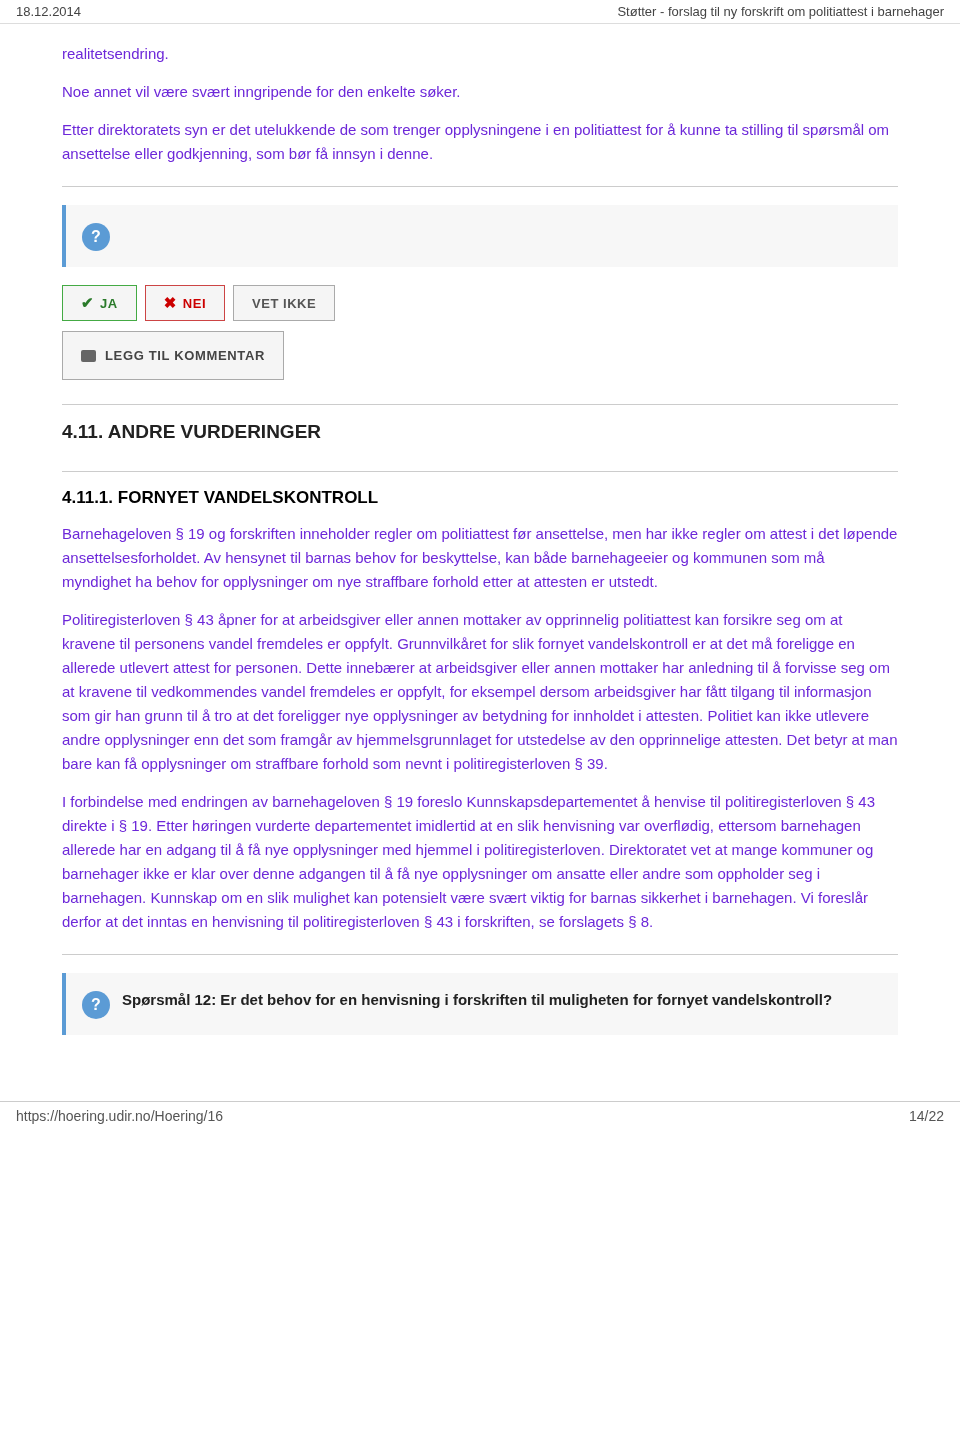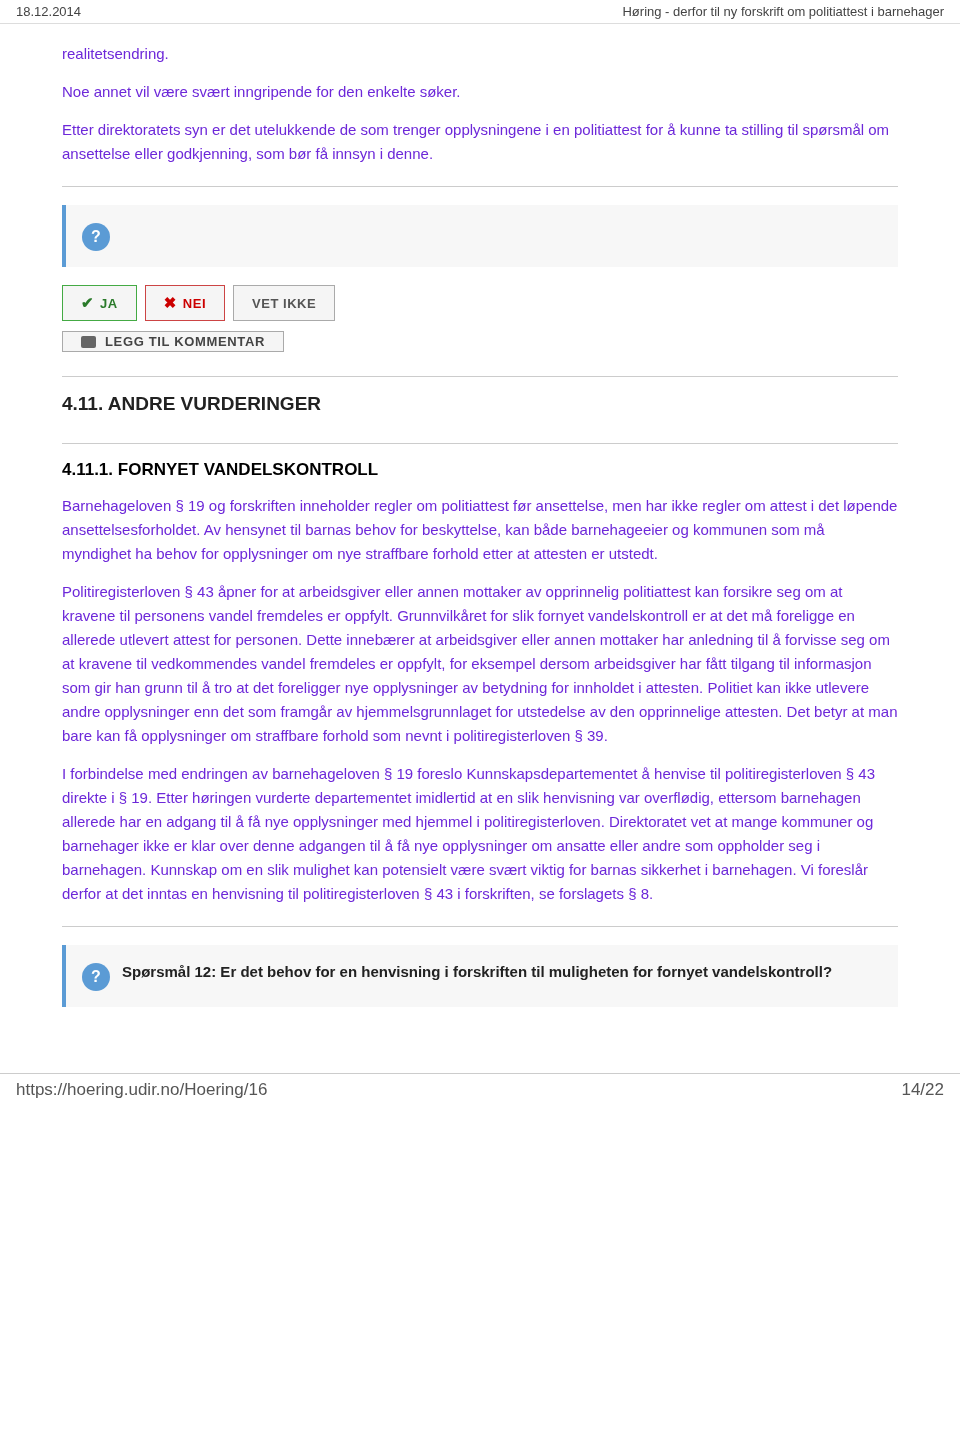--- a/index.html
+++ b/index.html
@@ -93,21 +93,21 @@
       color: #555;
     }
     .vote-btn .icon-check { color: #2a7a2a; font-size: 15px; }
     .vote-btn .icon-x { color: #c00; font-size: 15px; }
     .comment-btn {
       display: flex;
       align-items: center;
       gap: 7px;
       border: 1px solid #aaa;
       background: #f5f5f5;
-      padding: 2px 18px;
+      padding: 16px 18px;
       font-size: 13px;
       font-weight: bold;
       cursor: pointer;
       color: #444;
       margin: 10px 0 24px 0;
       letter-spacing: 0.05em;
       width: fit-content;
     }
     .section-heading-major {
       font-size: 19px;
@@ -117,21 +117,21 @@
     }
     .section-heading-minor {
       font-size: 17px;
       font-weight: bold;
       color: #000000;
       margin: 8px 0 14px 0;
     }
     .bottom-bar {
       border-top: 1px solid #ccc;
       padding: 6px 16px;
-      font-size: 17px;
+      font-size: 14px;
       color: #555;
       display: flex;
       justify-content: space-between;
       align-items: center;
       margin-top: 24px;
     }
     .comment-icon {
       display: inline-block;
       width: 15px;
       height: 12px;
@@ -139,21 +139,21 @@
       border-radius: 2px;
       position: relative;
       margin-right: 2px;
     }
   </style>
 </head>
 <body>
 
 <div class="top-bar">
   <span>18.12.2014</span>
-  <span>Høring - derfor til ny forskrift om politiattest i barnehager</span>
+  <span>Støtter - forslag til ny forskrift om politiattest i barnehager</span>
 </div>
 
 <div class="main-content">
 
   <p>realitetsendring.</p>
   <p>Noe annet vil være svært inngripende for den enkelte søker.</p>
   <p>Etter direktoratets syn er det utelukkende de som trenger opplysningene i en politiattest for å kunne ta stilling til spørsmål om ansettelse eller godkjenning, som bør få innsyn i denne.</p>
 
   <hr class="section-divider">
 

